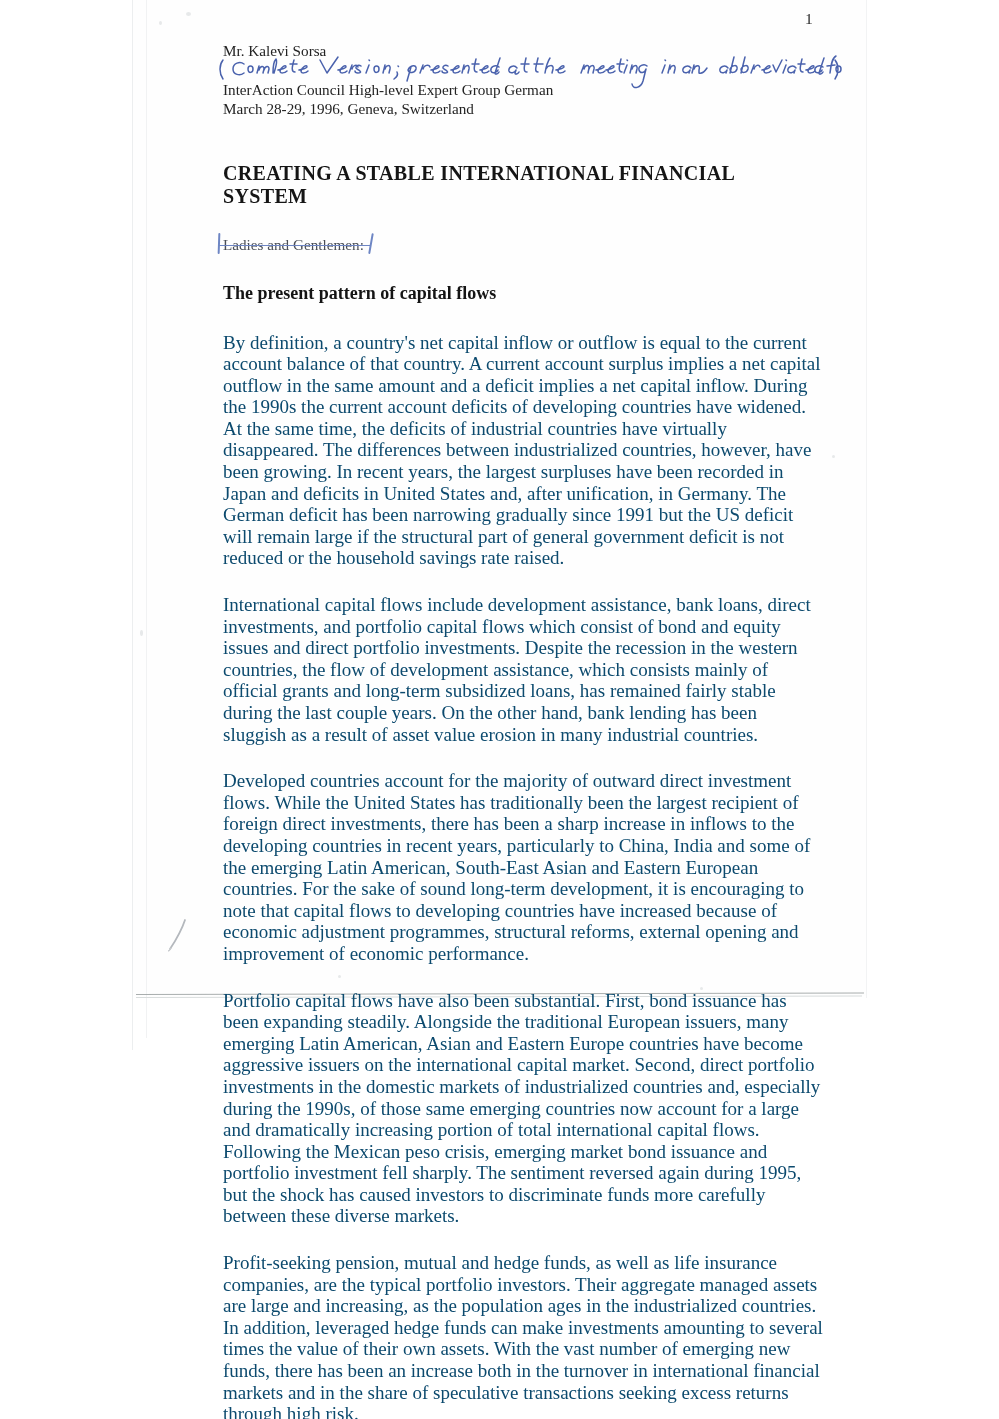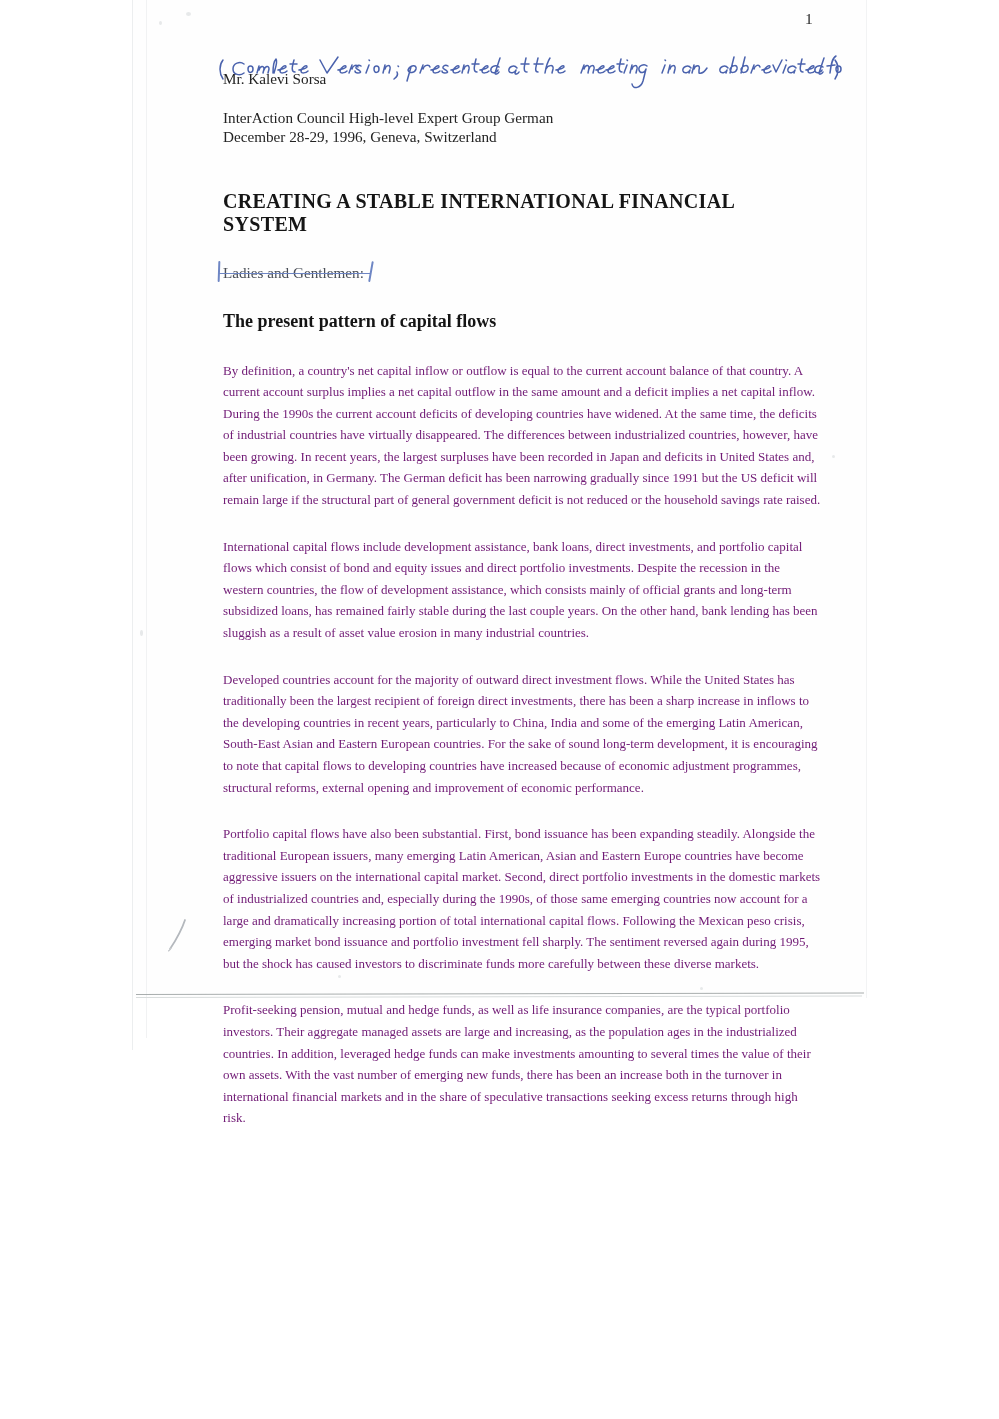--- a/index.html
+++ b/index.html
@@ -91,21 +91,21 @@
     top: 41px;
     width: 600px;
   }
 
   .addr-line {
     font-size: 15.2px;
     line-height: 19.5px;
     color: #232323;
     white-space: nowrap;
   }
-  .addr-line.first { margin-bottom: 19px; margin-top: 28px; }
+  .addr-line.first { margin-bottom: 19px; }
 
   .doc-title {
     margin-top: 43px;
     font-size: 20px;
     font-weight: bold;
     letter-spacing: .35px;
     color: #151515;
   }
 
   .salutation-wrap {
@@ -141,23 +141,23 @@
 
   .section-heading {
     margin-top: 29px;
     font-size: 18px;
     font-weight: bold;
     color: #141414;
   }
 
   .para {
     margin-top: 25px;
-    font-size: 13px;
+    font-size: 19px;
     line-height: 21.6px;
-    color: #701a75;
+    color: #0c4a6e;
     text-align: left;
   }
   .para.first-para { margin-top: 28px; }
 
   
   .handwriting {
     position: absolute;
     left: 218px;
     top: 51px;
     width: 625px;
@@ -200,21 +200,21 @@
 <div class="speck" style="left:700px;top:987px;width:3px;height:3px;"></div>
 <div class="speck" style="left:832px;top:455px;width:3px;height:3px;"></div>
 <div class="speck" style="left:140px;top:630px;width:3px;height:6px;"></div>
 
 <div class="page-number">1</div>
 
 <div class="doc-body">
 
   <div class="addr-line first">Mr. Kalevi Sorsa</div>
   <div class="addr-line">InterAction Council High-level Expert Group German</div>
-  <div class="addr-line">December 28-29, 1996, Geneva, Switzerland</div>
+  <div class="addr-line">March 28-29, 1996, Geneva, Switzerland</div>
 
   <div class="doc-title">CREATING A STABLE INTERNATIONAL FINANCIAL SYSTEM</div>
 
   <div class="salutation-wrap">
     <span class="salutation">Ladies and Gentlemen:</span>
     <span class="strike-line"></span>
     <span class="strike-cap left"></span>
     <span class="strike-cap right"></span>
   </div>
 

